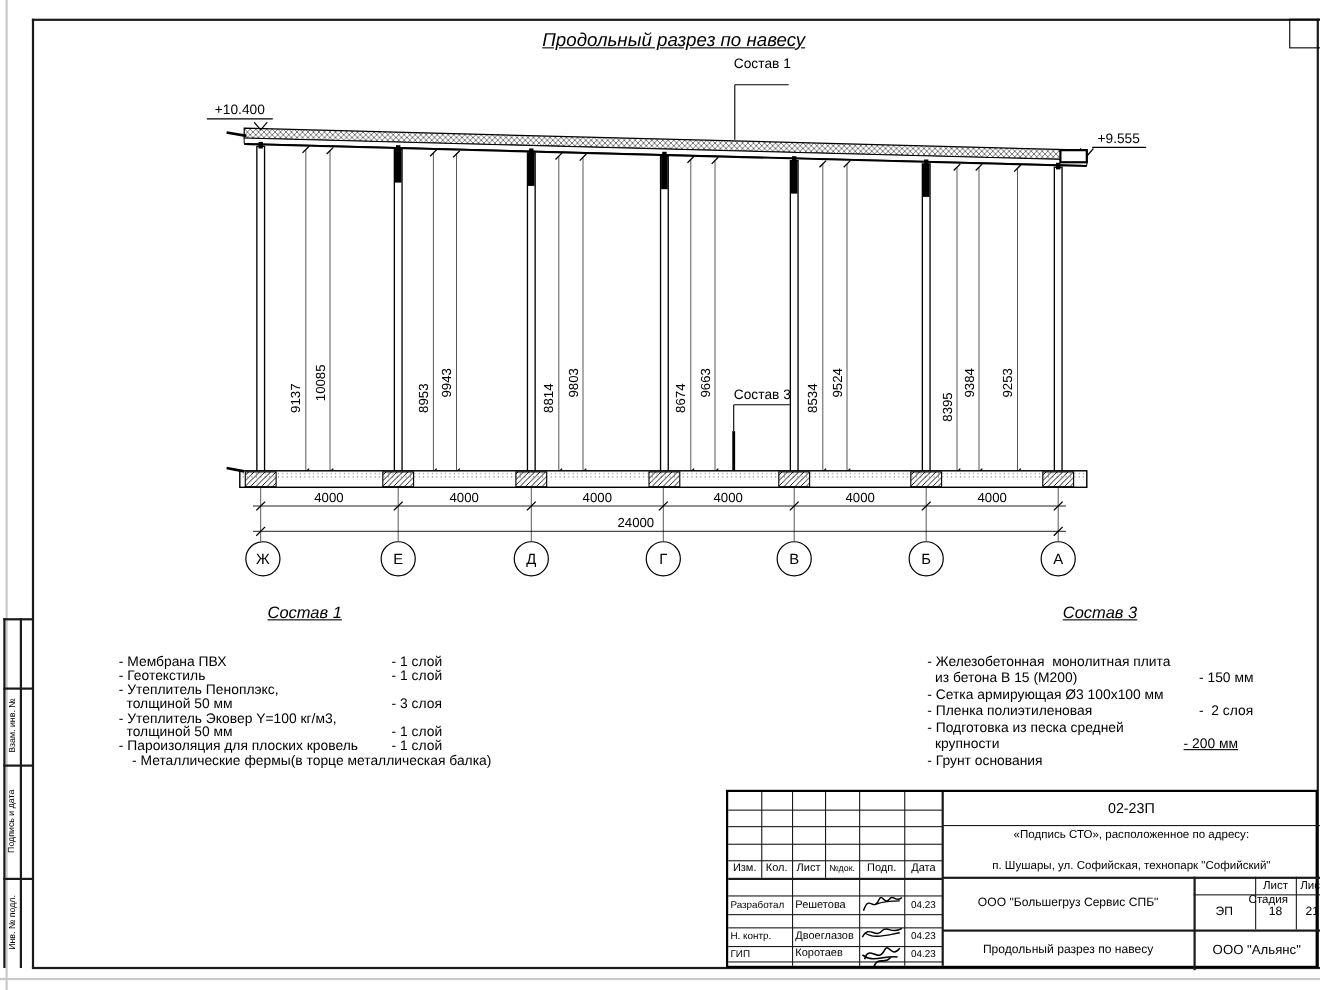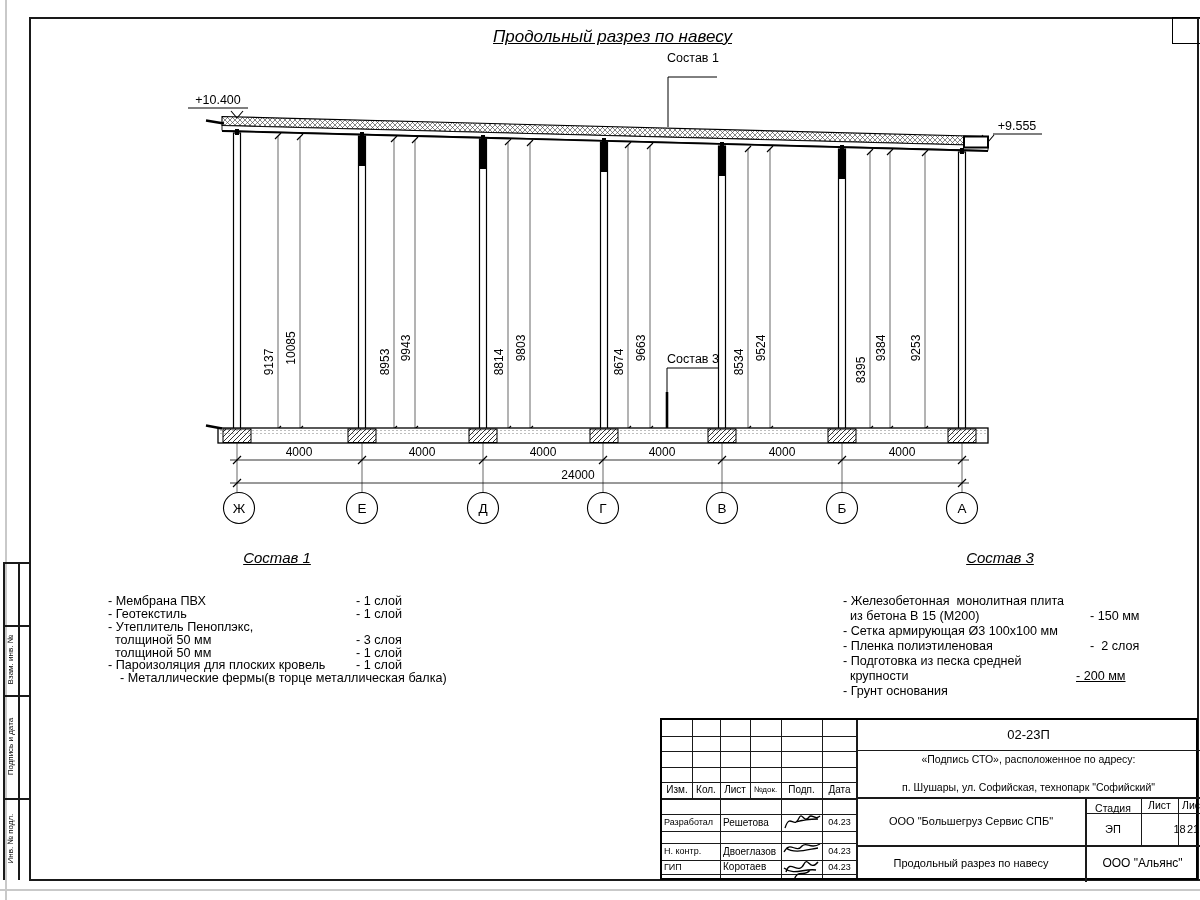--- a/index.html
+++ b/index.html
@@ -194,20 +194,21 @@
     <text class="axtxt" x="842" y="513" text-anchor="middle">Б</text>
     <text class="axtxt" x="962" y="513" text-anchor="middle">А</text>
   </svg>
 
   <div class="sostav-h" style="left:177px;top:549px;">Состав 1</div>
   <div class="clist" style="left:108px;top:594px;width:400px;">
     <div class="c-line" style="height:12.9px;"><span>- Мембрана ПВХ</span><span class="c-val" style="left:248px;">- 1 слой</span></div>
     <div class="c-line" style="height:12.9px;"><span>- Геотекстиль</span><span class="c-val" style="left:248px;">- 1 слой</span></div>
     <div class="c-line" style="height:12.9px;"><span>- Утеплитель Пеноплэкс,</span><span class="c-val" style="left:248px;"></span></div>
     <div class="c-line" style="height:12.9px;"><span>  толщиной 50 мм</span><span class="c-val" style="left:248px;">- 3 слоя</span></div>
+    <div class="c-line" style="height:12.9px;"><span>- Утеплитель Эковер Y=100 кг/м3,</span><span class="c-val" style="left:248px;"></span></div>
     <div class="c-line" style="height:12.9px;"><span>  толщиной 50 мм</span><span class="c-val" style="left:248px;">- 1 слой</span></div>
     <div class="c-line" style="height:12.9px;"><span>- Пароизоляция для плоских кровель</span><span class="c-val" style="left:248px;">- 1 слой</span></div>
     <div class="c-line" style="height:12.9px;margin-left:12px;"><span>- Металлические фермы(в торце металлическая балка)</span></div>
   </div>
 
   <div class="sostav-h" style="left:900px;top:549px;">Состав 3</div>
   <div class="clist" style="left:843px;top:594px;width:360px;">
     <div class="c-line" style="height:15px;"><span>- Железобетонная  монолитная плита</span></div>
     <div class="c-line" style="height:15px;"><span>  из бетона В 15 (М200)</span><span class="c-val" style="left:247px;">- 150 мм</span></div>
     <div class="c-line" style="height:15px;"><span>- Сетка армирующая Ø3 100х100 мм</span></div>
@@ -284,22 +285,22 @@
     <div class="hl" style="left:423px;top:93px;width:115px;"></div>
     <div class="hl" style="left:195px;top:125px;width:343px;height:2px;"></div>
     <div class="vl" style="left:423px;top:77px;height:85px;width:2px;"></div>
     <div class="vl" style="left:479px;top:77px;height:48px;"></div>
     <div class="vl" style="left:516px;top:77px;height:48px;"></div>
     <div class="cell-text" style="left:195px;top:0;width:343px;height:30px;font-size:13px;">02-23П</div>
     <div class="cell-text" style="left:195px;top:32px;width:343px;height:14px;font-size:10.5px;">«Подпись СТО», расположенное по адресу:</div>
     <div class="cell-text" style="left:195px;top:60px;width:343px;height:14px;font-size:10.5px;">п. Шушары, ул. Софийская, технопарк "Софийский"</div>
     <div class="cell-text" style="left:195px;top:77px;width:228px;height:48px;font-size:11px;">ООО "Большегруз Сервис СПБ"</div>
     <div class="cell-text" style="left:195px;top:125px;width:228px;height:37px;font-size:11px;">Продольный разрез по навесу</div>
-    <div class="cell-text" style="left:423px;top:80px;width:56px;height:16px;font-size:10.5px;">Стадия</div>
+    <div class="cell-text" style="left:423px;top:90px;width:56px;height:16px;font-size:10.5px;padding-left:40px;">Стадия</div>
     <div class="cell-text" style="left:479px;top:77px;width:37px;height:16px;font-size:10.5px;">Лист</div>
     <div class="cell-text" style="left:516px;top:77px;width:40px;height:16px;font-size:10.5px;justify-content:flex-start;padding-left:4px;">Листов</div>
     <div class="cell-text" style="left:423px;top:93px;width:56px;height:32px;font-size:11px;">ЭП</div>
-    <div class="cell-text" style="left:499px;top:93px;width:37px;height:32px;font-size:11px;">18</div>
+    <div class="cell-text" style="left:479px;top:93px;width:37px;height:32px;font-size:11px;">18</div>
     <div class="cell-text" style="left:516px;top:93px;width:30px;height:32px;font-size:11px;">21</div>
     <div class="cell-text" style="left:423px;top:125px;width:115px;height:37px;font-size:12px;">ООО "Альянс"</div>
   </div>
 
 </div>
 
 </body></html>

